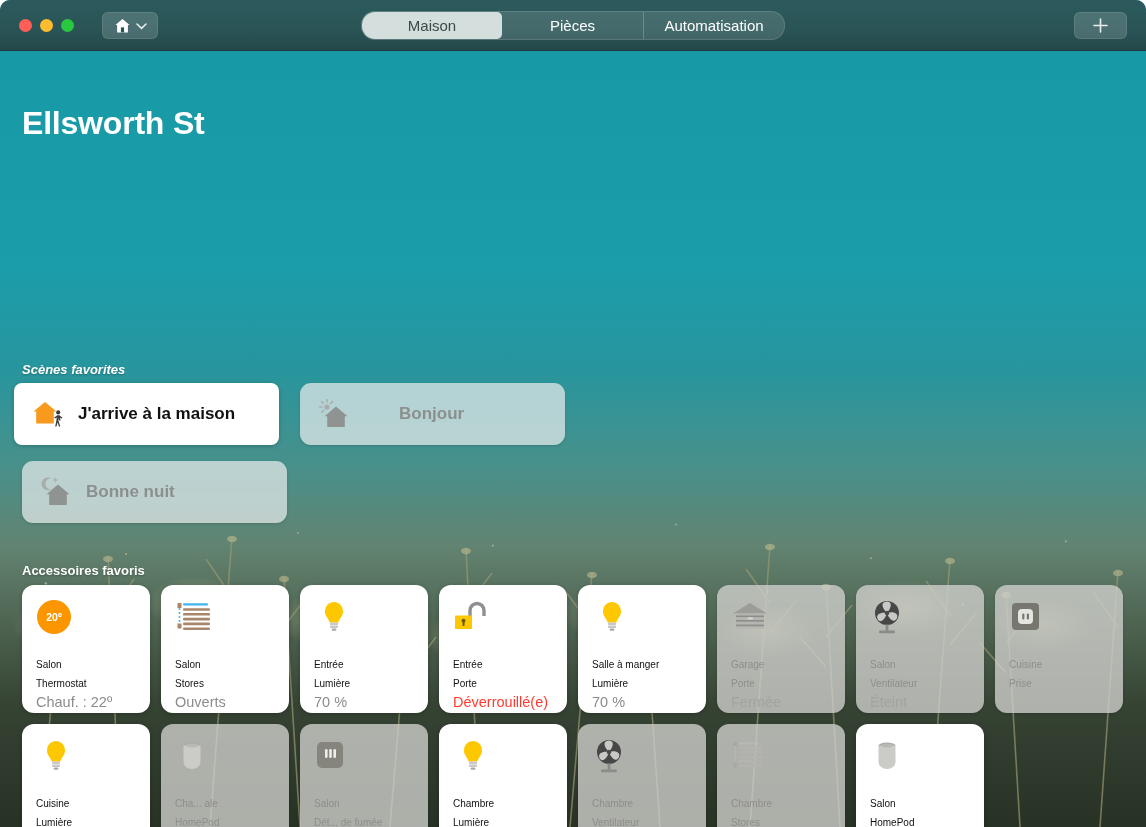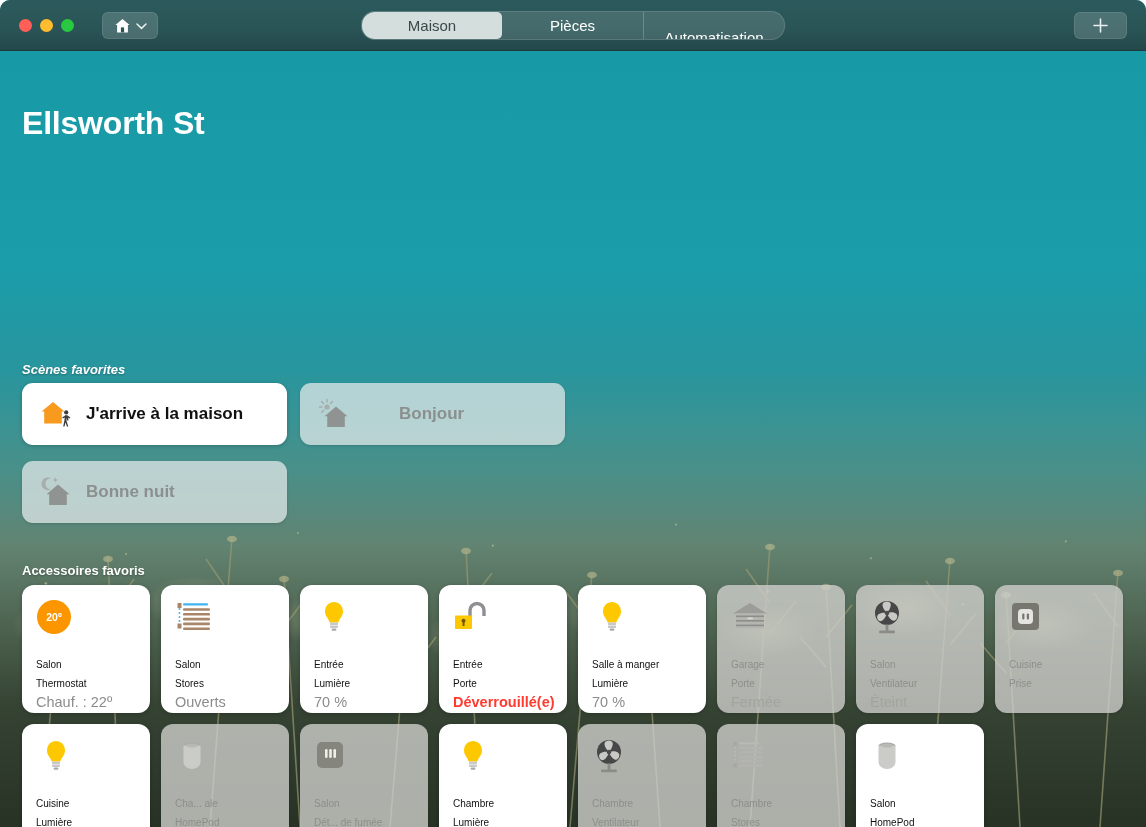--- a/index.html
+++ b/index.html
@@ -92,21 +92,21 @@
   }
   .seg:last-child { border-right: none; }
   .seg.active {
     background: #d3dedd;
     color: #3b4948;
     border-radius: 5px;
     border-right: none;
   }
   .seg.s1 { flex: 0 0 140px; }
   .seg.s2 { flex: 0 0 142px; }
-  .seg.s3 { flex: 1 1 auto; margin-top: 12px; }
+  .seg.s3 { flex: 1 1 auto; }
 
   .add-btn {
     position: absolute;
     right: 19px; top: 12px;
     width: 53px; height: 27px;
     border-radius: 6px;
     background: rgba(255,255,255,0.16);
     border: 1px solid rgba(255,255,255,0.10);
     box-sizing: border-box;
     display: flex;
@@ -252,21 +252,21 @@
     box-shadow: 0 1px 3px rgba(0,0,0,.14);
   }
   .scene-name {
     font-size: 17px;
     font-weight: bold;
   }
   .scene.on .scene-name { color: #111111; }
   .scene.off .scene-name { color: #8b908f; }
   .scene-icon { width: 34px; height: 34px; flex: 0 0 34px; position: relative; }
 
-  #scene-0 { left: 22px; top: 332px; }
+  #scene-0 { left: 14px; top: 332px; border-radius: 8px; }
   #scene-1 { left: 300px; top: 332px; gap: 47px; }
   #scene-2 { left: 22px; top: 410px; }
 
   
   .card {
     position: absolute;
     width: 128px;
     height: 128px;
     border-radius: 12px;
     box-sizing: border-box;
@@ -294,21 +294,21 @@
   }
   .card-state {
     font-size: 14.5px;
     line-height: 19px;
     white-space: nowrap;
   }
   .card.on .card-room, .card.on .card-device { color: #111111; }
   .card.on .card-state { color: #8c8c8c; }
   .card.off .card-room, .card.off .card-device { color: #8e8e8a; }
   .card.off .card-state { color: #a3a39f; }
-  .card-state.alert { color: #ff3b30 !important; font-weight: bold; }
+  .card-state.alert { color: #ff3b30 !important; font-weight: normal; }
 
   svg { overflow: visible; }
 </style>
 </head>
 <body>
 
 <div class="window">
 
   <div class="wallpaper">
     <div class="hedge"></div>

